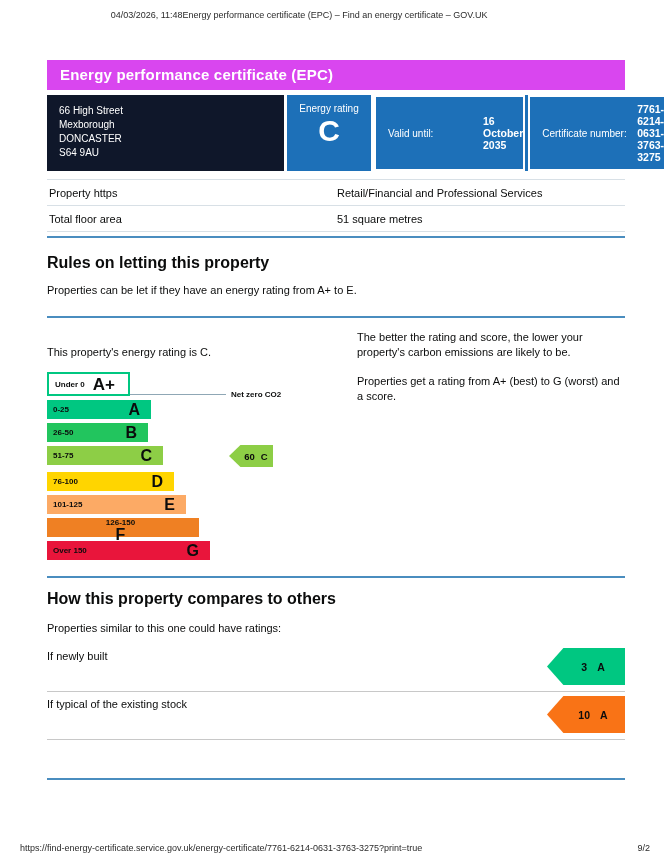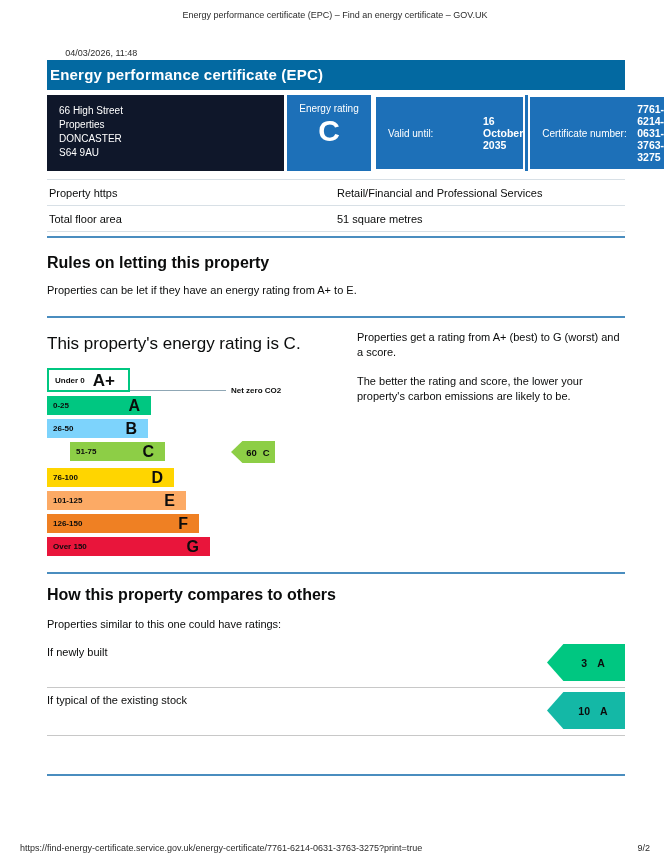--- a/index.html
+++ b/index.html
@@ -2,28 +2,28 @@
 <html><head>
 <meta charset="utf-8">
 <style>
   * { margin:0; padding:0; box-sizing:border-box; }
   html,body { background:#ffffff; }
   body { font-family:"Liberation Sans", sans-serif; color:#0b0c0c; }
   .page { position:relative; width:670px; height:865px; background:#fff; overflow:hidden; }
 
   
   .print-header { position:absolute; top:10px; left:20px; right:20px; display:grid; grid-template-columns:1fr auto 1fr; font-size:9px; color:#2b2b2b; }
-  .print-header .ph-date { text-align:center;margin-top:38px; }
+  .print-header .ph-date { text-align:right; }
   .print-header .ph-title { text-align:center; }
   .print-footer { position:absolute; bottom:12px; left:20px; right:20px; display:flex; justify-content:space-between; font-size:9px; color:#2b2b2b; }
 
   .content { position:absolute; top:60px; left:47px; right:45px; }
 
   
-  .h1-bar { background:#0369a1; color:#fff; height:30px; line-height:30px; font-size:15px; font-weight:bold; padding-left:3px; letter-spacing:.2px; }
+  .h1-bar { background:#d946ef; color:#fff; height:30px; line-height:30px; font-size:15px; font-weight:bold; padding-left:13px; letter-spacing:.2px; }
 
   
   .banner { margin-top:5px; height:76px; display:flex; gap:3px; }
   .banner .addr { flex:0 0 237px; background:#0f172a; color:#fff; font-size:10px; line-height:1.4; padding:9px 0 0 12px; }
   .banner .rating-col { flex:0 0 84px; background:#1d70b8; color:#fff; text-align:center; padding-top:8px; }
   .banner .rating-col .rlabel { font-size:10px; }
   .banner .rating-col .rvalue { font-size:30px; font-weight:bold; line-height:1.1; }
   .banner .validity { flex:1; background:#1d70b8; display:flex; flex-direction:row; gap:3px; }
   .banner .vrow { flex:1; border:2px solid #fff; display:flex; align-items:center; padding-left:12px; color:#fff; font-size:10px; }
   .banner .vrow .vlabel { flex:0 0 95px; }
@@ -40,21 +40,21 @@
   .div-3 { margin-top:16px; }
   .div-4 { margin-top:38px; }
 
   h2 { font-size:16px; font-weight:bold; }
   .rules h2 { margin-top:16px; }
   .rules p { margin-top:12px; font-size:11px; }
 
   
   .rating-section { margin-top:12px; display:flex; }
   .rating-left { flex:0 0 300px; }
-  .rating-left p { margin-top:4px; font-size:17px; }
+  .rating-left p { margin-top:16px; font-size:11px; }
   .rating-aside { flex:1; margin-left:10px; font-size:11px; line-height:1.4; }
   .rating-aside p + p { margin-top:13px; }
 
   
   .chart { margin-top:14px; }
   .chart-row { display:flex; margin-top:4px; }
   .chart-row:first-child { margin-top:0; align-items:flex-end; }
   .band { height:19px; display:flex; align-items:center; justify-content:space-between; padding:0 11px 0 6px; }
   .band .range { font-size:8px; font-weight:bold; color:#0b0c0c; }
   .band .letter { font-size:16px; font-weight:bold; color:#0b0c0c; line-height:1; }
@@ -90,21 +90,21 @@
     <span></span>
   </div>
 
   <div class="content">
 
     <div class="h1-bar">Energy performance certificate (EPC)</div>
 
     <div class="banner">
       <div class="addr">
         <div>66 High Street</div>
-        <div>Properties</div>
+        <div>Mexborough</div>
         <div>DONCASTER</div>
         <div>S64 9AU</div>
       </div>
       <div class="rating-col">
         <div class="rlabel">Energy rating</div>
         <div class="rvalue">C</div>
       </div>
       <div class="validity">
         <div class="vrow">
           <span class="vlabel">Valid until:</span>
@@ -152,27 +152,27 @@
               <span class="nz-label">Net zero CO2</span>
             </div>
           </div>
           <div class="chart-row">
             <div class="band" style="width: 104px; background: rgb(0, 199, 129);">
               <span class="range">0-25</span>
               <span class="letter">A</span>
             </div>
           </div>
           <div class="chart-row">
-            <div class="band" style="width: 101px; background: #7dd3fc;">
+            <div class="band" style="width: 101px; background: #22c55e;">
               <span class="range">26-50</span>
               <span class="letter">B</span>
             </div>
           </div>
           <div class="chart-row">
-            <div class="band" style="width: 95px; background: rgb(141, 206, 70); margin-left: 23px;">
+            <div class="band" style="width: 116px; background: rgb(141, 206, 70);">
               <span class="range">51-75</span>
               <span class="letter">C</span>
             </div>
             <div class="pointer" style="background: rgb(141, 206, 70);">
               <span>60</span>
               <span>C</span>
             </div>
           </div>
           <div class="chart-row">
             <div class="band" style="width: 127px; background: rgb(255, 213, 0);">
@@ -180,56 +180,56 @@
               <span class="letter">D</span>
             </div>
           </div>
           <div class="chart-row">
             <div class="band" style="width: 139px; background: rgb(252, 170, 101);">
               <span class="range">101-125</span>
               <span class="letter">E</span>
             </div>
           </div>
           <div class="chart-row">
-            <div class="band" style="width: 152px; background: rgb(239, 128, 35);">
+            <div class="band" style="width: 152px; background: rgb(239, 128, 35); flex-direction: column;">
               <span class="range">126-150</span>
               <span class="letter">F</span>
             </div>
           </div>
           <div class="chart-row">
             <div class="band" style="width: 163px; background: rgb(233, 21, 59);">
               <span class="range">Over 150</span>
               <span class="letter">G</span>
             </div>
           </div>
         </div>
       </div>
 
       <div class="rating-aside">
+        <p>The better the rating and score, the lower your property's carbon emissions are likely to be.</p>
         <p>Properties get a rating from A+ (best) to G (worst) and a score.</p>
-        <p>The better the rating and score, the lower your property's carbon emissions are likely to be.</p>
       </div>
     </div>
 
     <hr class="divider div-3">
 
     <div class="compare">
       <h2>How this property compares to others</h2>
       <p class="intro">Properties similar to this one could have ratings:</p>
       <div class="cmp-rows">
         <div class="cmp-row">
           <span class="cmp-label">If newly built</span>
           <div class="cmp-arrow" style="background: rgb(0, 199, 129);">
             <span>3</span>
             <span>A</span>
           </div>
         </div>
         <div class="cmp-row">
           <span class="cmp-label">If typical of the existing stock</span>
-          <div class="cmp-arrow" style="background: #14b8a6; text-align: center;">
+          <div class="cmp-arrow" style="background: #f97316; text-align: center;">
             <span>10</span>
             <span>A</span>
           </div>
         </div>
       </div>
     </div>
 
     <hr class="divider div-4">
 
   </div>

